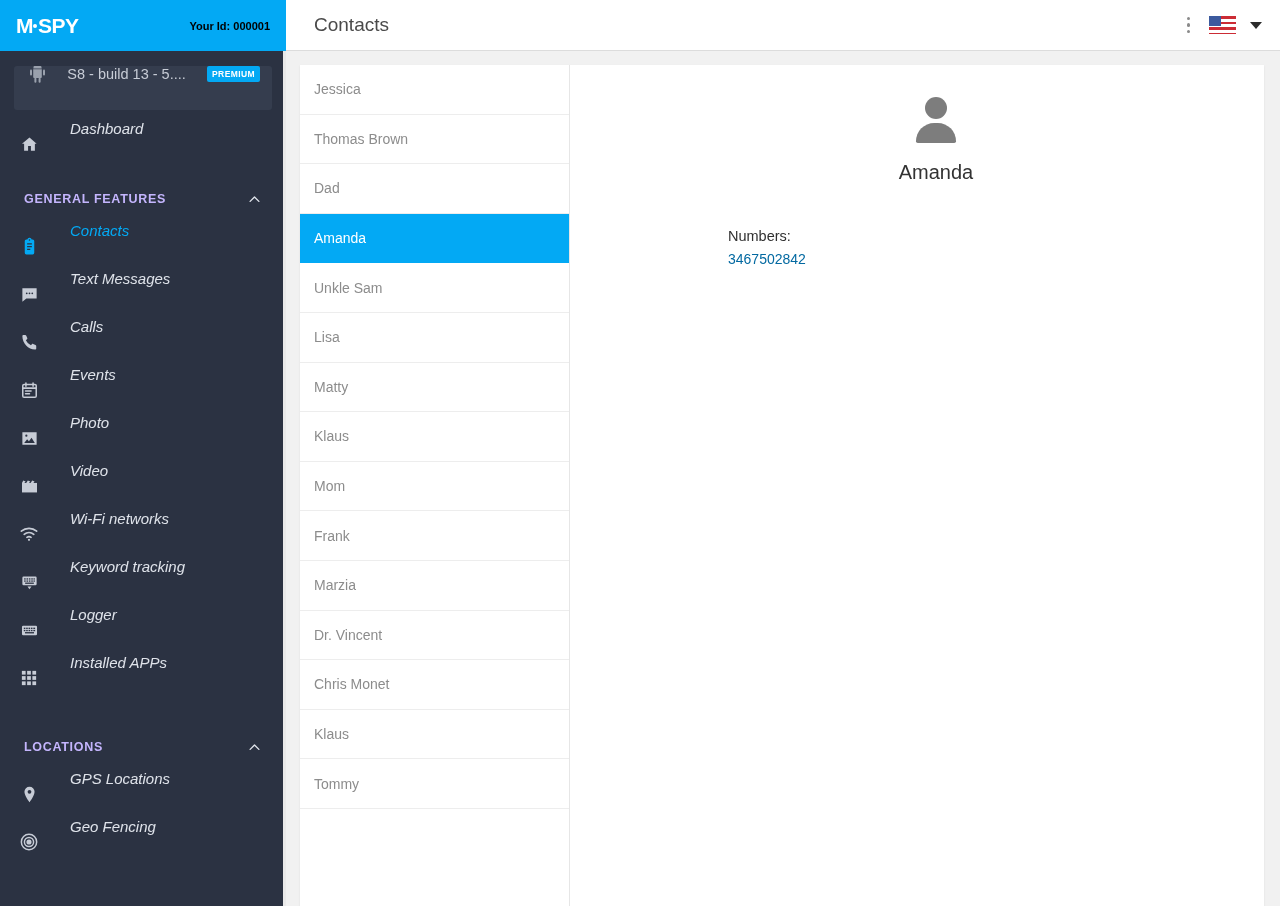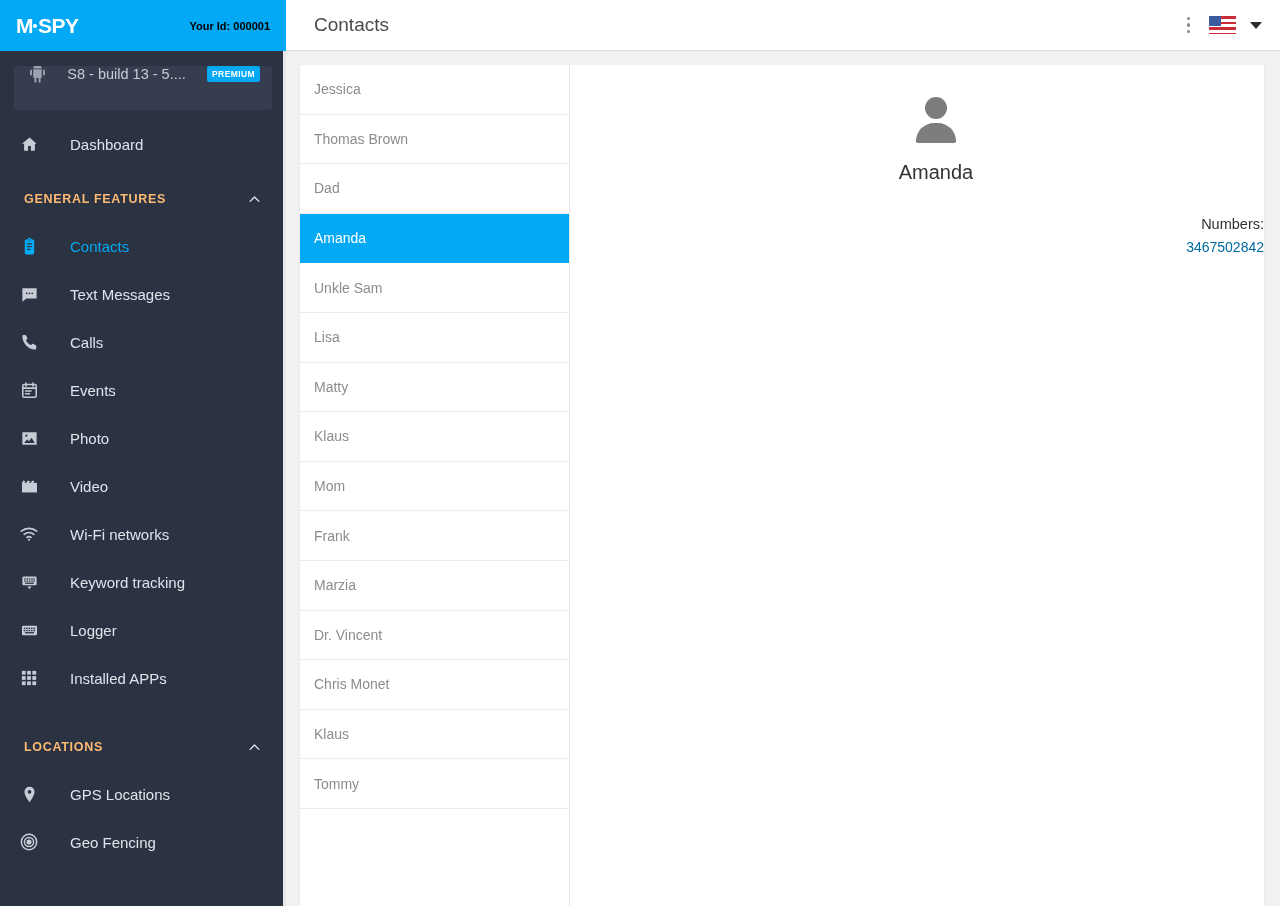--- a/index.html
+++ b/index.html
@@ -57,23 +57,24 @@
     background: #03a9f4; color: #ffffff;
     font-size: 8.5px; font-weight: bold;
     letter-spacing: .4px;
     padding: 3px 5px; border-radius: 2px;
     margin-right: 2px;
   }
 
   .nav { padding-top: 10px; }
   .nav-item {
     height: 48px;
-    display: flex; align-items: center;
+    display: flex; 
     padding: 0 0 0 14px;
     cursor: pointer;
+    font-style: italic;
   }
   .nav-item .ic {
     width: 30px; min-width:30px;
     display: flex; align-items: center; justify-content: center;
     color: #c7ccd6;
   }
   .nav-item .lbl {
     color: #dfe3ea; font-size: 15px;
     margin-left: 26px;
     white-space: nowrap;
@@ -82,21 +83,21 @@
   .nav-item.active .lbl { color: #03a9f4; }
 
   .nav-section {
     height: 46px;
     display: flex; align-items: center; justify-content: space-between;
     padding: 0 24px 0 24px;
     margin-top: 8px;
     cursor: pointer;
   }
   .nav-section .sec-lbl {
-    color: #fdba74; font-size: 12.5px; font-weight: bold;
+    color: #c4b5fd; font-size: 12.5px; font-weight: bold;
     letter-spacing: .7px;
   }
   .nav-section .chev { color:#dfe3ea; display:flex; }
 
   .sb-scrollbar {
     position: absolute; top: 51px; right: 0; width: 3px;
     height: 855px; background: #e9e9e9;
   }
 
   
@@ -172,21 +173,21 @@
   }
   .avatar .body {
     position:absolute; left: 6px; top: 28px;
     width: 40px; height: 20px; background:#7d7d7d;
     border-radius: 20px 20px 2px 2px;
   }
   .detail-name {
     text-align:center; font-size: 20px; color:#333333;
     margin-top: 14px;
   }
-  .numbers-block { margin: 32px 0 0 120px; text-align: right; }
+  .numbers-block { margin: 44px 0 0 120px; }
   .numbers-label { font-size: 14.5px; color: #303030; }
   .numbers-value { font-size: 14px; color: #0369a1; margin-top: 7px; }
 </style>
 </head>
 <body>
 
 <div class="app">
 
   <aside class="sidebar">
 

